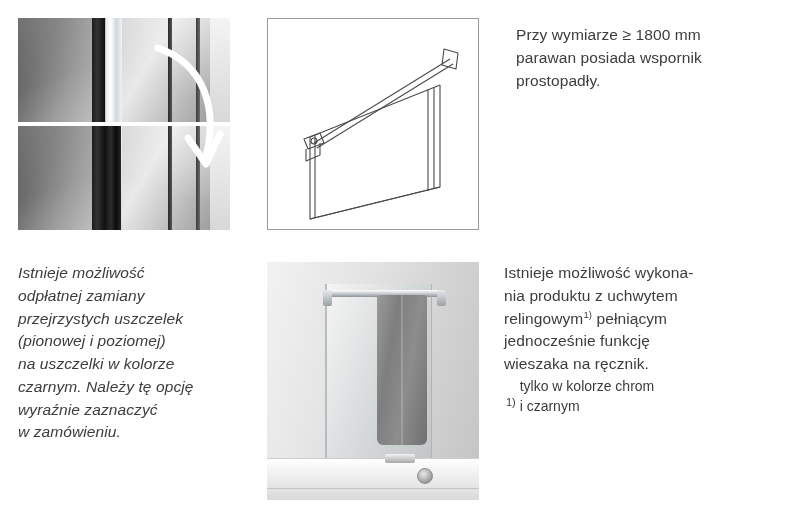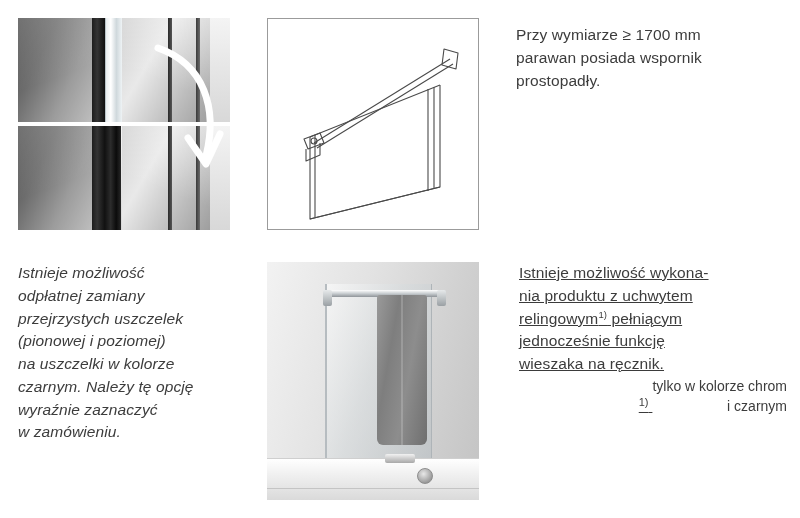--- a/index.html
+++ b/index.html
@@ -243,29 +243,27 @@
     background: linear-gradient(180deg,#f2f2f2,#a8a8a8);
     border-radius: 2px;
   }
   .bm-floor-line {
     position:absolute; left:0; top:226px; width:212px; height:1px; background:#c4c4c4;
   }
 
   
   .text-br {
     position: absolute;
-    left: 519px;
+    left: 504px;
     top: 262px;
     width: 268px;
-    text-decoration: underline;
   }
   .text-br .footnote {
     margin-top: 14px;
     padding-left: 2px;
-    text-align: right;
   }
   .fn-indent { display: inline-block; }
 </style>
 </head>
 <body>
 
 <div class="page">
 
   <div class="photo-tl">
 
@@ -314,21 +312,21 @@
 
         <path d="M36 120 L52 114 L56 124 L40 130 Z"></path>
         <circle cx="46" cy="122" r="3"></circle>
 
         <path d="M38 130 L38 142 L52 136 L52 124"></path>
       </g>
     </svg>
   </div>
 
   <div class="text-tr">
-    <p class="body-text" style="margin:0">Przy wymiarze ≥ 1700 mm
+    <p class="body-text" style="margin:0">Przy wymiarze ≥ 1800 mm
 parawan posiada wspornik
 prostopadły.</p>
   </div>
 
   <div class="text-bl">
     <p class="body-text" style="margin:0">Istnieje możliwość
 odpłatnej zamiany
 przejrzystych uszczelek
 (pionowej i poziomej)
 na uszczelki w kolorze

